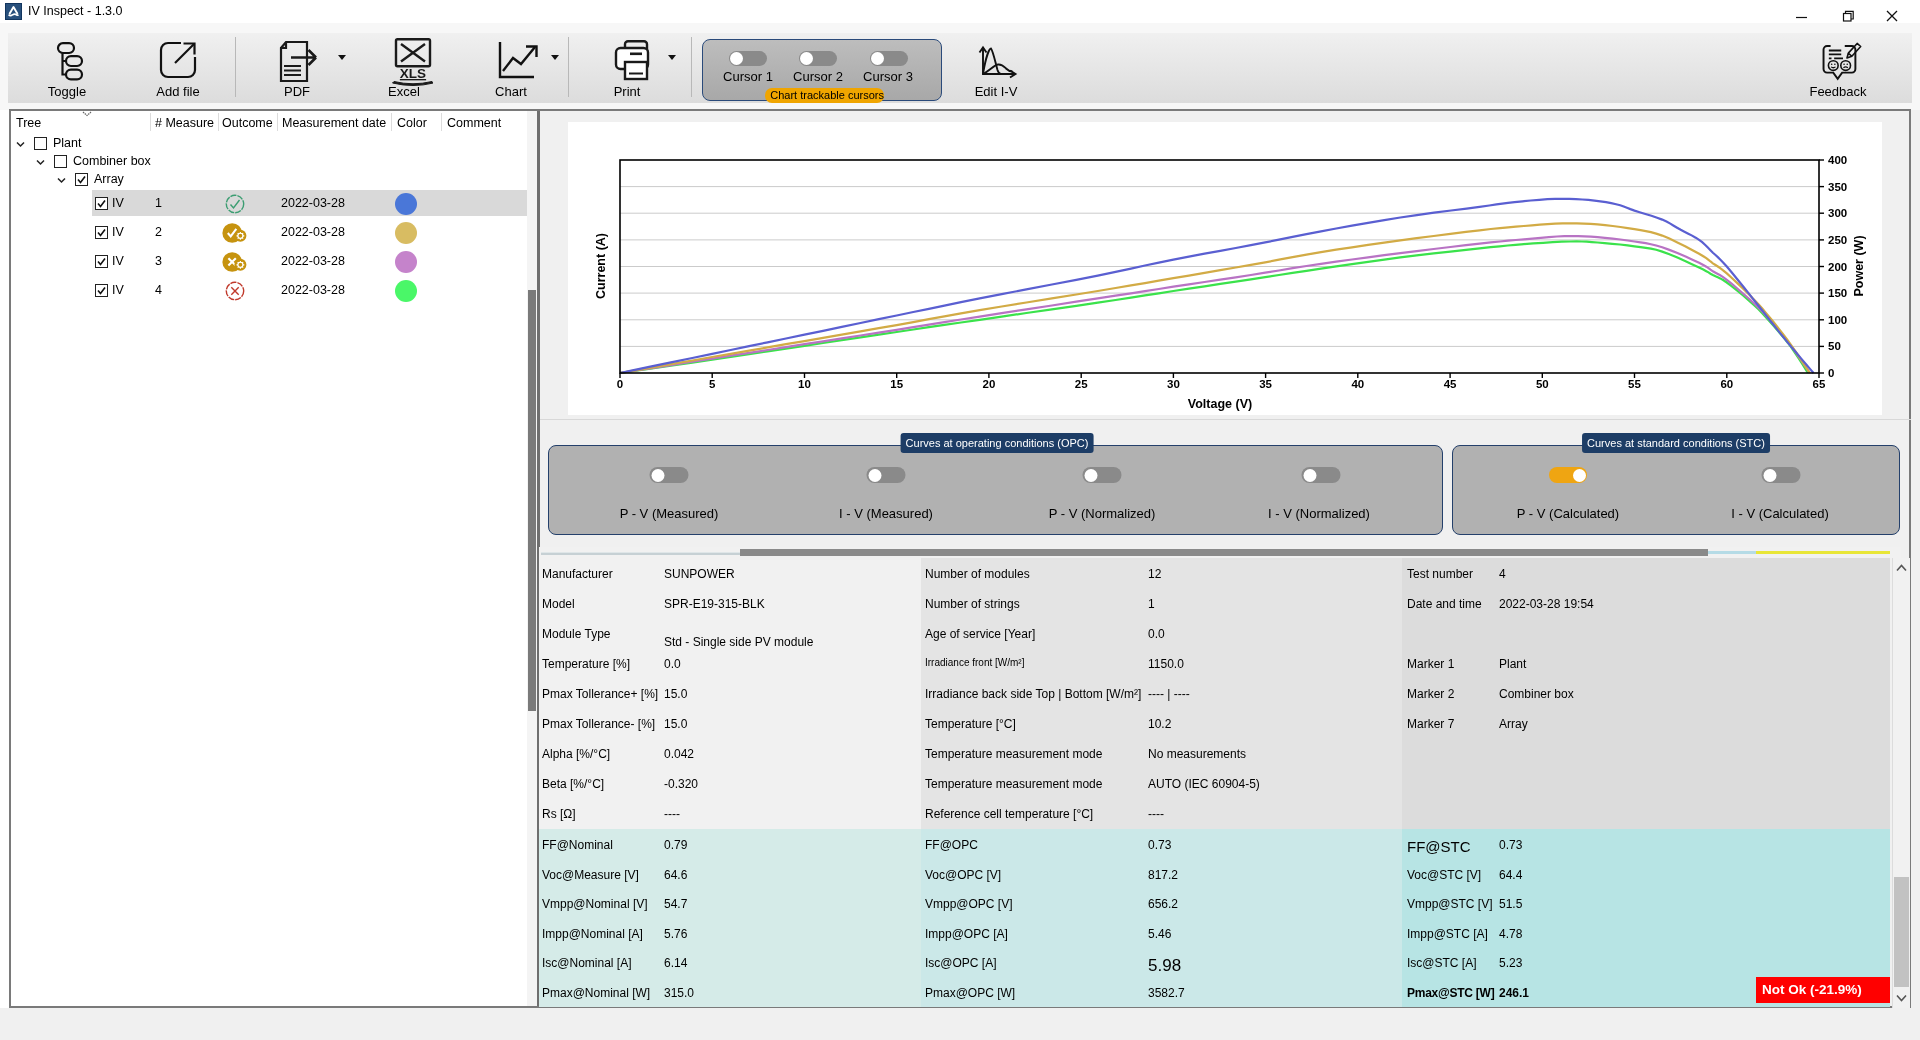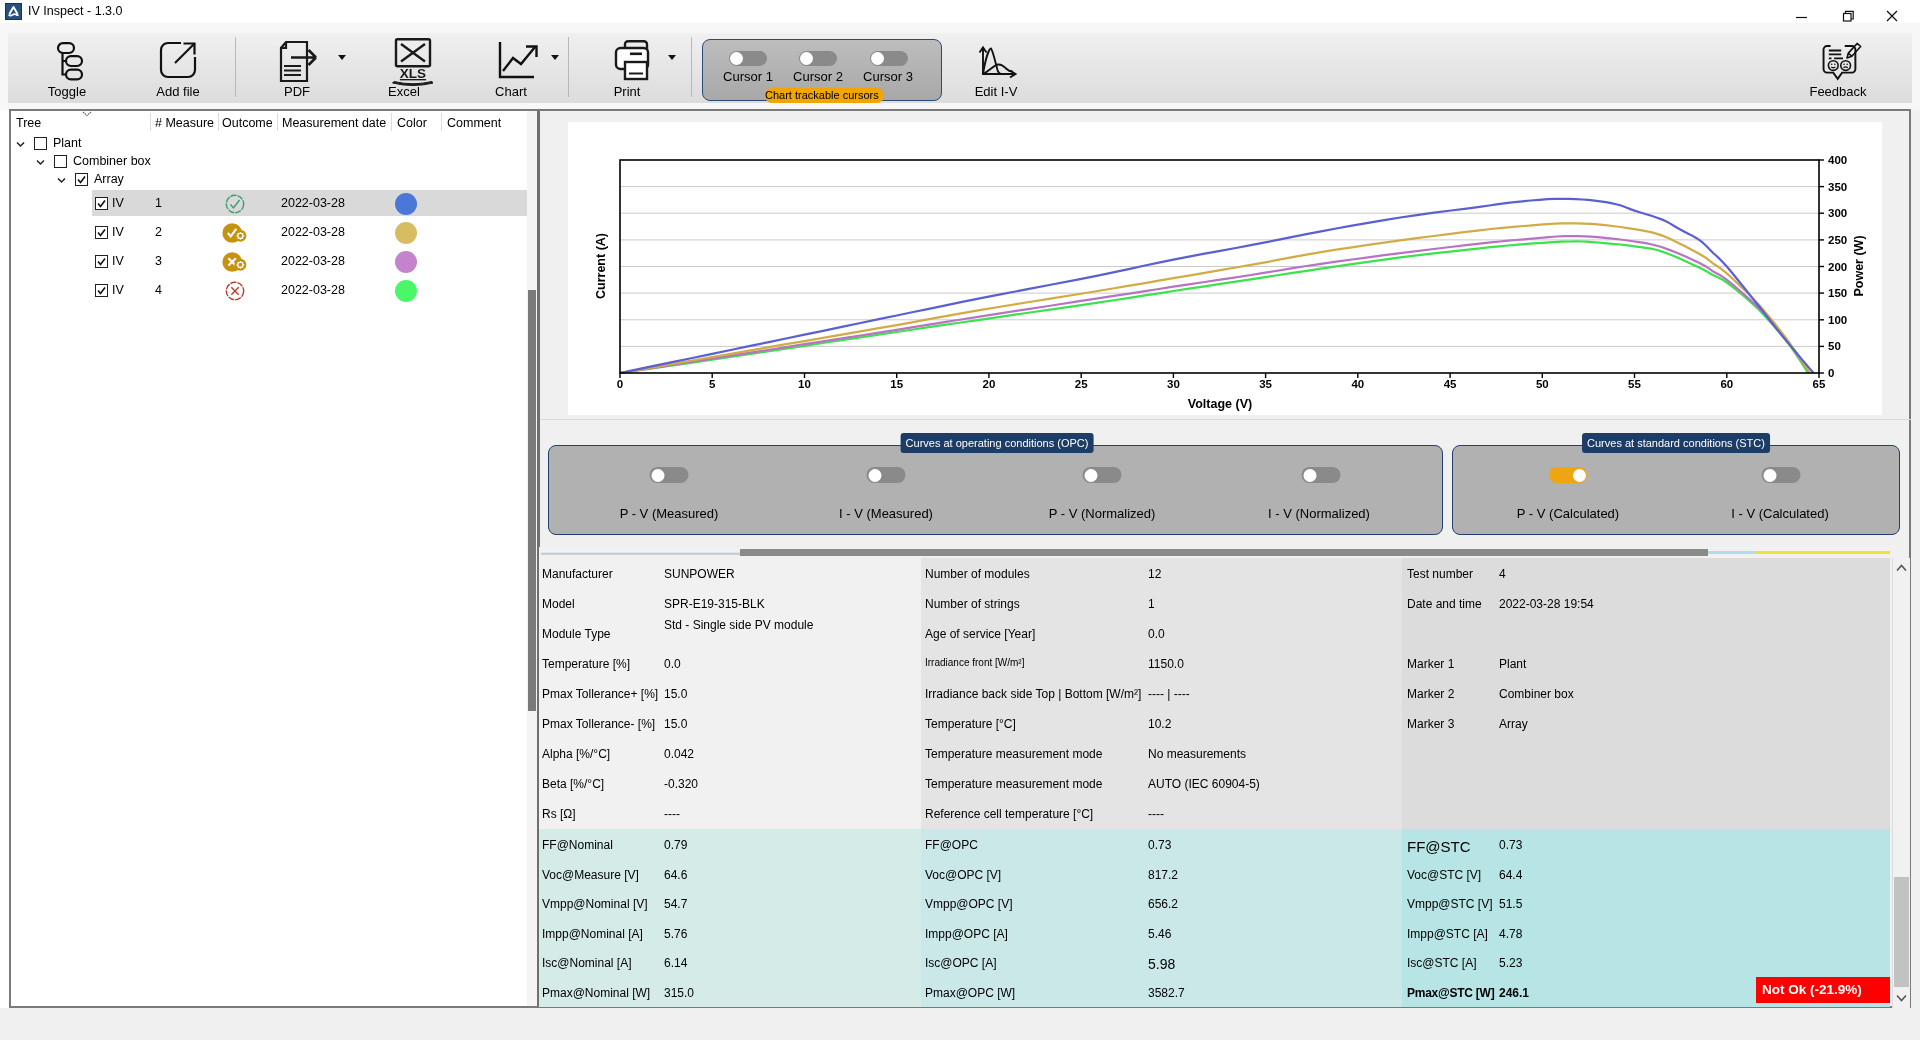--- a/index.html
+++ b/index.html
@@ -11,21 +11,21 @@
 #toolbar { position:absolute; left:0; top:23px; width:1920px; height:87px; background:#f7f7f7; }
 #toolband { position:absolute; left:8px; top:10px; width:1904px; height:70px;
   background:linear-gradient(#f0f0f0,#dcdcdc); }
 .tbsep { position:absolute; top:4px; width:1px; height:60px; background:#b8b8b8; }
 .tblabel { position:absolute; font-size:13px; color:#000; transform:translateX(-50%); top:51px; white-space:nowrap; }
 .dda { position:absolute; width:0; height:0; border-left:4.5px solid transparent; border-right:4.5px solid transparent; border-top:5.5px solid #111; top:22px; }
 #cursorgroup { position:absolute; left:694px; top:6px; width:240px; height:62px; background:linear-gradient(#bdbdbd,#a8a8a8); border:1.6px solid #2a4a7a; border-radius:8px; }
 .toggleoff { position:absolute; width:38px; height:15px; border-radius:8px; background:#8a8a8a; }
 .toggleoff::after { content:""; position:absolute; left:1px; top:1px; width:13px; height:13px; border-radius:50%; background:#fff; }
 .cursorlbl { position:absolute; top:29px; transform:translateX(-50%); font-size:13px; color:#000; white-space:nowrap; }
-#ctc { position:absolute; left:62px; top:48px; width:119px; height:15px; background:#f0a500; border-radius:7px; font-size:11px; text-align:left; line-height:15px; color:#000; }
+#ctc { position:absolute; left:62px; top:48px; width:119px; height:15px; background:#f0a500; border-radius:7px; font-size:11px; text-align:right; line-height:15px; color:#000; }
 #frame { position:absolute; left:9px; top:109px; width:1902px; height:899px; border:2px solid #7a7a7a; background:#f0f0f0; }
 
 #treepanel { position:absolute; left:0px; top:0px; width:526px; height:895px; background:#ffffff; }
 .hdrtext { position:absolute; top:5px; font-size:12.5px; color:#000; white-space:nowrap; }
 .hdrsep { position:absolute; top:2px; width:1px; height:18px; background:#dcdcdc; }
 .chev { position:absolute; width:9px; height:9px; }
 .cbx { position:absolute; width:13px; height:13px; border:1.4px solid #222; background:#fff; }
 .treetext { position:absolute; font-size:12.5px; white-space:nowrap; }
 #ivhl { position:absolute; left:81px; top:79px; width:445px; height:26px; background:#d9d9d9; }
 #treescroll { position:absolute; left:516px; top:0px; width:10px; height:895px; background:#f4f4f4; }
@@ -377,21 +377,21 @@
 <div class="abs g2" style="left:382px;top:0;width:481px;height:271px"></div>
 <div class="abs g3" style="left:863px;top:0;width:488px;height:271px"></div>
 <div class="abs g1t" style="left:0;top:271px;width:382px;height:178px"></div>
 <div class="abs g2t" style="left:382px;top:271px;width:481px;height:178px"></div>
 <div class="abs g3t" style="left:863px;top:271px;width:488px;height:178px"></div>
 <div class="abs" style="left:3px;top:9px;font-size:12px;white-space:nowrap">Manufacturer</div>
 <div class="abs" style="left:125px;top:9px;font-size:12px;white-space:nowrap">SUNPOWER</div>
 <div class="abs" style="left:3px;top:39px;font-size:12px;white-space:nowrap">Model</div>
 <div class="abs" style="left:125px;top:39px;font-size:12px;white-space:nowrap">SPR-E19-315-BLK</div>
 <div class="abs" style="left:3px;top:69px;font-size:12px;white-space:nowrap">Module Type</div>
-<div class="abs" style="left:125px;top:60px;font-size:12px;white-space:nowrap">Std - Single side PV module</div>
+<div class="abs" style="left:125px;top:77px;font-size:12px;white-space:nowrap">Std - Single side PV module</div>
 <div class="abs" style="left:3px;top:99px;font-size:12px;white-space:nowrap">Temperature [%]</div>
 <div class="abs" style="left:125px;top:99px;font-size:12px;white-space:nowrap">0.0</div>
 <div class="abs" style="left:3px;top:129px;font-size:12px;white-space:nowrap">Pmax Tollerance+ [%]</div>
 <div class="abs" style="left:125px;top:129px;font-size:12px;white-space:nowrap">15.0</div>
 <div class="abs" style="left:3px;top:159px;font-size:12px;white-space:nowrap">Pmax Tollerance- [%]</div>
 <div class="abs" style="left:125px;top:159px;font-size:12px;white-space:nowrap">15.0</div>
 <div class="abs" style="left:3px;top:189px;font-size:12px;white-space:nowrap">Alpha [%/°C]</div>
 <div class="abs" style="left:125px;top:189px;font-size:12px;white-space:nowrap">0.042</div>
 <div class="abs" style="left:3px;top:219px;font-size:12px;white-space:nowrap">Beta [%/°C]</div>
 <div class="abs" style="left:125px;top:219px;font-size:12px;white-space:nowrap">-0.320</div>
@@ -416,21 +416,21 @@
 <div class="abs" style="left:386px;top:249px;font-size:12px;white-space:nowrap">Reference cell temperature [°C]</div>
 <div class="abs" style="left:609px;top:249px;font-size:12px;white-space:nowrap">----</div>
 <div class="abs" style="left:868px;top:9px;font-size:12px;white-space:nowrap">Test number</div>
 <div class="abs" style="left:960px;top:9px;font-size:12px;white-space:nowrap">4</div>
 <div class="abs" style="left:868px;top:39px;font-size:12px;white-space:nowrap">Date and time</div>
 <div class="abs" style="left:960px;top:39px;font-size:12px;white-space:nowrap">2022-03-28 19:54</div>
 <div class="abs" style="left:868px;top:99px;font-size:12px;white-space:nowrap">Marker 1</div>
 <div class="abs" style="left:960px;top:99px;font-size:12px;white-space:nowrap">Plant</div>
 <div class="abs" style="left:868px;top:129px;font-size:12px;white-space:nowrap">Marker 2</div>
 <div class="abs" style="left:960px;top:129px;font-size:12px;white-space:nowrap">Combiner box</div>
-<div class="abs" style="left:868px;top:159px;font-size:12px;white-space:nowrap">Marker 3</div>
+<div class="abs" style="left:868px;top:159px;font-size:12px;white-space:nowrap">Marker 7</div>
 <div class="abs" style="left:960px;top:159px;font-size:12px;white-space:nowrap">Array</div>
 <div class="abs" style="left:3px;top:280.0px;font-size:12px;white-space:nowrap">FF@Nominal</div>
 <div class="abs" style="left:125px;top:280.0px;font-size:12px;white-space:nowrap">0.79</div>
 <div class="abs" style="left:3px;top:309.5px;font-size:12px;white-space:nowrap">Voc@Measure [V]</div>
 <div class="abs" style="left:125px;top:309.5px;font-size:12px;white-space:nowrap">64.6</div>
 <div class="abs" style="left:3px;top:339.0px;font-size:12px;white-space:nowrap">Vmpp@Nominal [V]</div>
 <div class="abs" style="left:125px;top:339.0px;font-size:12px;white-space:nowrap">54.7</div>
 <div class="abs" style="left:3px;top:368.5px;font-size:12px;white-space:nowrap">Impp@Nominal [A]</div>
 <div class="abs" style="left:125px;top:368.5px;font-size:12px;white-space:nowrap">5.76</div>
 <div class="abs" style="left:3px;top:398.0px;font-size:12px;white-space:nowrap">Isc@Nominal [A]</div>
@@ -439,21 +439,21 @@
 <div class="abs" style="left:125px;top:427.5px;font-size:12px;white-space:nowrap">315.0</div>
 <div class="abs" style="left:386px;top:280.0px;font-size:12px;white-space:nowrap">FF@OPC</div>
 <div class="abs" style="left:609px;top:280.0px;font-size:12px;white-space:nowrap">0.73</div>
 <div class="abs" style="left:386px;top:309.5px;font-size:12px;white-space:nowrap">Voc@OPC [V]</div>
 <div class="abs" style="left:609px;top:309.5px;font-size:12px;white-space:nowrap">817.2</div>
 <div class="abs" style="left:386px;top:339.0px;font-size:12px;white-space:nowrap">Vmpp@OPC [V]</div>
 <div class="abs" style="left:609px;top:339.0px;font-size:12px;white-space:nowrap">656.2</div>
 <div class="abs" style="left:386px;top:368.5px;font-size:12px;white-space:nowrap">Impp@OPC [A]</div>
 <div class="abs" style="left:609px;top:368.5px;font-size:12px;white-space:nowrap">5.46</div>
 <div class="abs" style="left:386px;top:398.0px;font-size:12px;white-space:nowrap">Isc@OPC [A]</div>
-<div class="abs" style="left:609px;top:398.0px;font-size:14px;white-space:nowrap">5.98</div>
+<div class="abs" style="left:609px;top:398.0px;font-size:17px;white-space:nowrap">5.98</div>
 <div class="abs" style="left:386px;top:427.5px;font-size:12px;white-space:nowrap">Pmax@OPC [W]</div>
 <div class="abs" style="left:609px;top:427.5px;font-size:12px;white-space:nowrap">3582.7</div>
 <div class="abs" style="left:868px;top:280.0px;font-size:15px;white-space:nowrap">FF@STC</div>
 <div class="abs" style="left:960px;top:280.0px;font-size:12px;white-space:nowrap">0.73</div>
 <div class="abs" style="left:868px;top:309.5px;font-size:12px;white-space:nowrap">Voc@STC [V]</div>
 <div class="abs" style="left:960px;top:309.5px;font-size:12px;white-space:nowrap">64.4</div>
 <div class="abs" style="left:868px;top:339.0px;font-size:12px;white-space:nowrap">Vmpp@STC [V]</div>
 <div class="abs" style="left:960px;top:339.0px;font-size:12px;white-space:nowrap">51.5</div>
 <div class="abs" style="left:868px;top:368.5px;font-size:12px;white-space:nowrap">Impp@STC [A]</div>
 <div class="abs" style="left:960px;top:368.5px;font-size:12px;white-space:nowrap">4.78</div>

